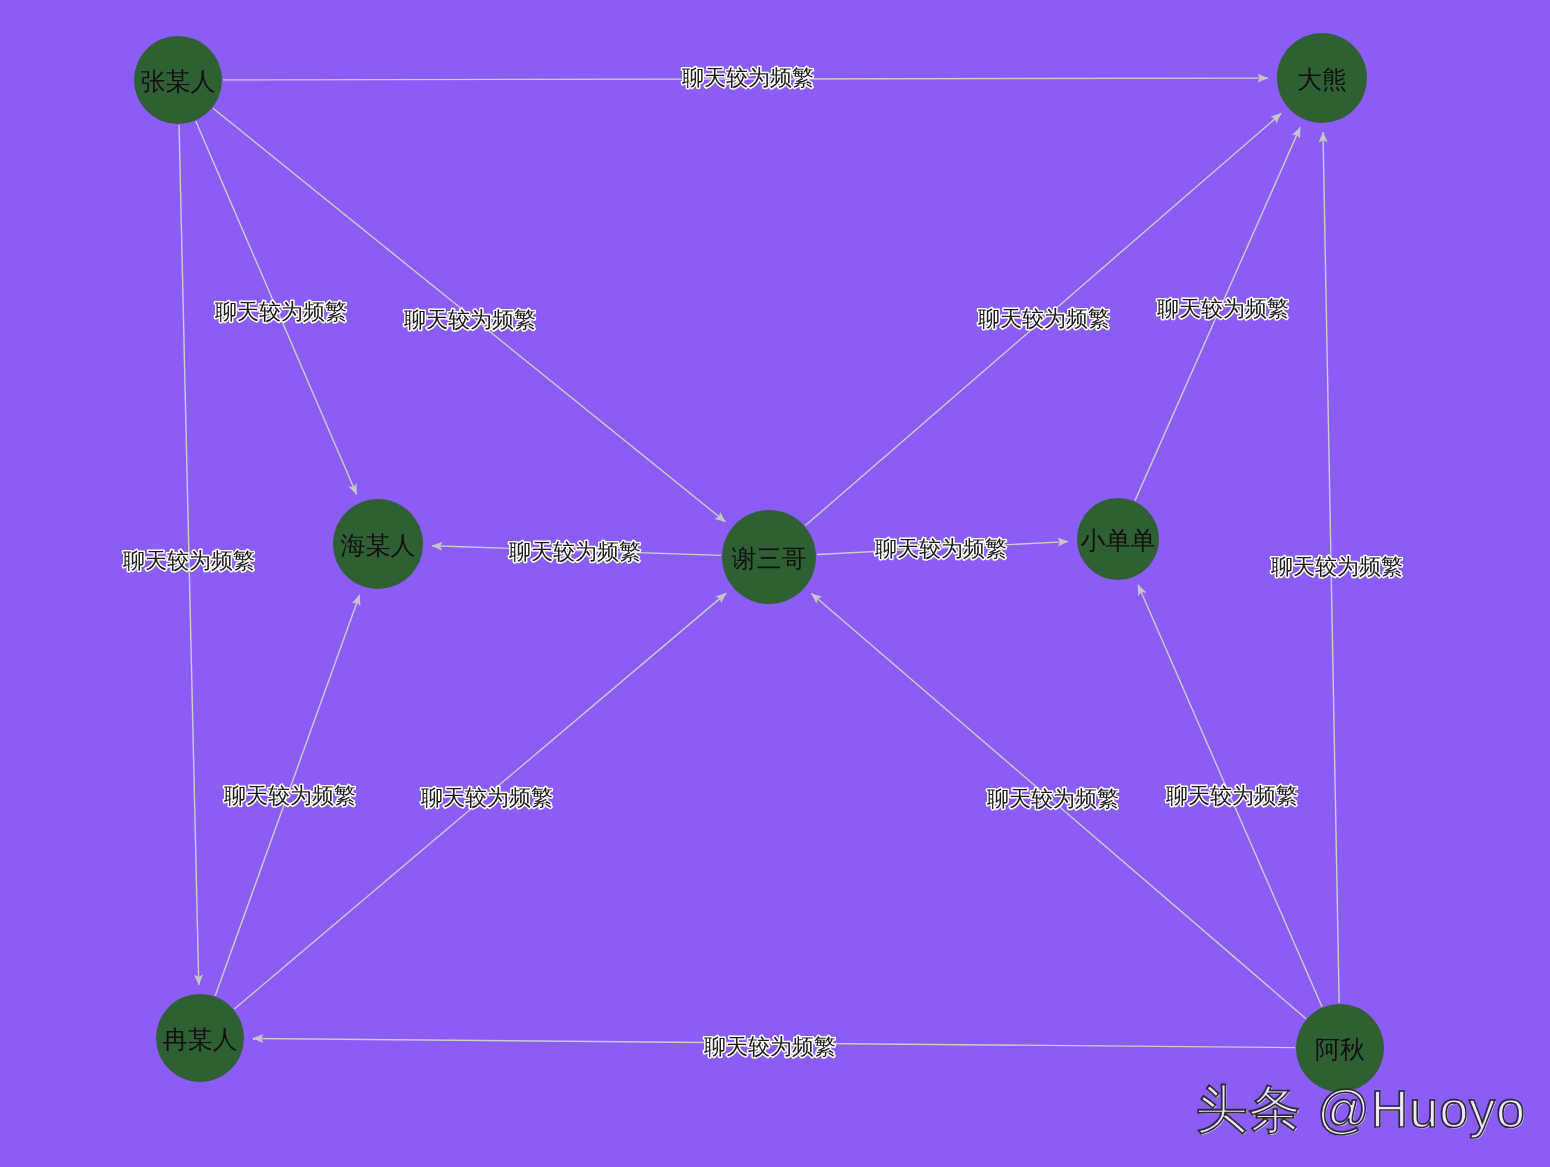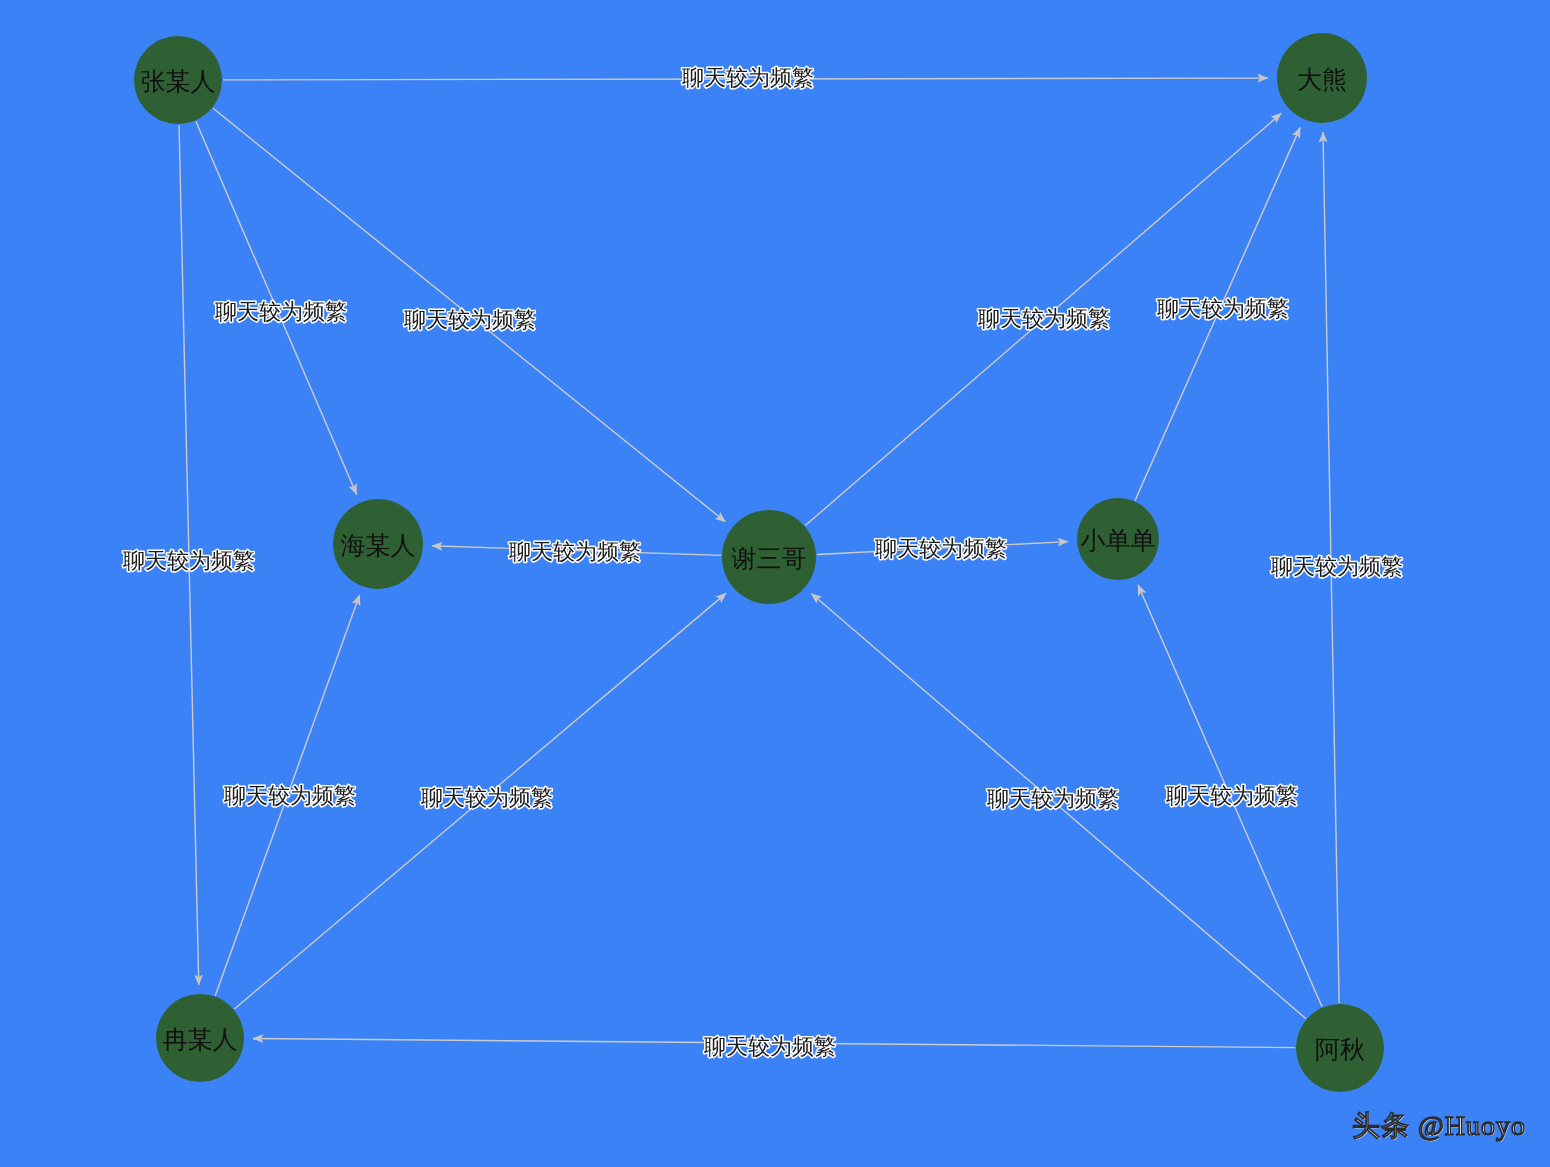--- a/index.html
+++ b/index.html
@@ -7,21 +7,21 @@
     padding: 0;
     background: #ffffff;
   }
   body {
     font-family: "DejaVu Sans", "Liberation Sans", sans-serif;
   }
   #graph-root {
     position: relative;
     width: 1550px;
     height: 1167px;
-    background: #3b82f6;
+    background: #8b5cf6;
     overflow: hidden;
   }
   #graph-svg {
     position: absolute;
     top: 0;
     left: 0;
     width: 1550px;
     height: 1167px;
   }
   .edge-line {
@@ -48,22 +48,22 @@
     dominant-baseline: central;
     paint-order: stroke;
     stroke: #ffffff;
     stroke-width: 3px;
     stroke-linejoin: round;
   }
   .watermark {
     position: absolute;
     right: 24px;
     bottom: 22px;
-    font-family: Liberation Serif, serif;
-    font-size: 28px;
+    font-family: Liberation Sans, sans-serif;
+    font-size: 52px;
     letter-spacing: 1px;
     color: rgba(255,255,255,0.0);
     -webkit-text-stroke: 1.6px #2b2b2b;
     text-shadow: 1px 1px 0 rgba(255,255,255,0.85);
     white-space: nowrap;
     user-select: none;
   }
 </style>
 </head>
 <body>

